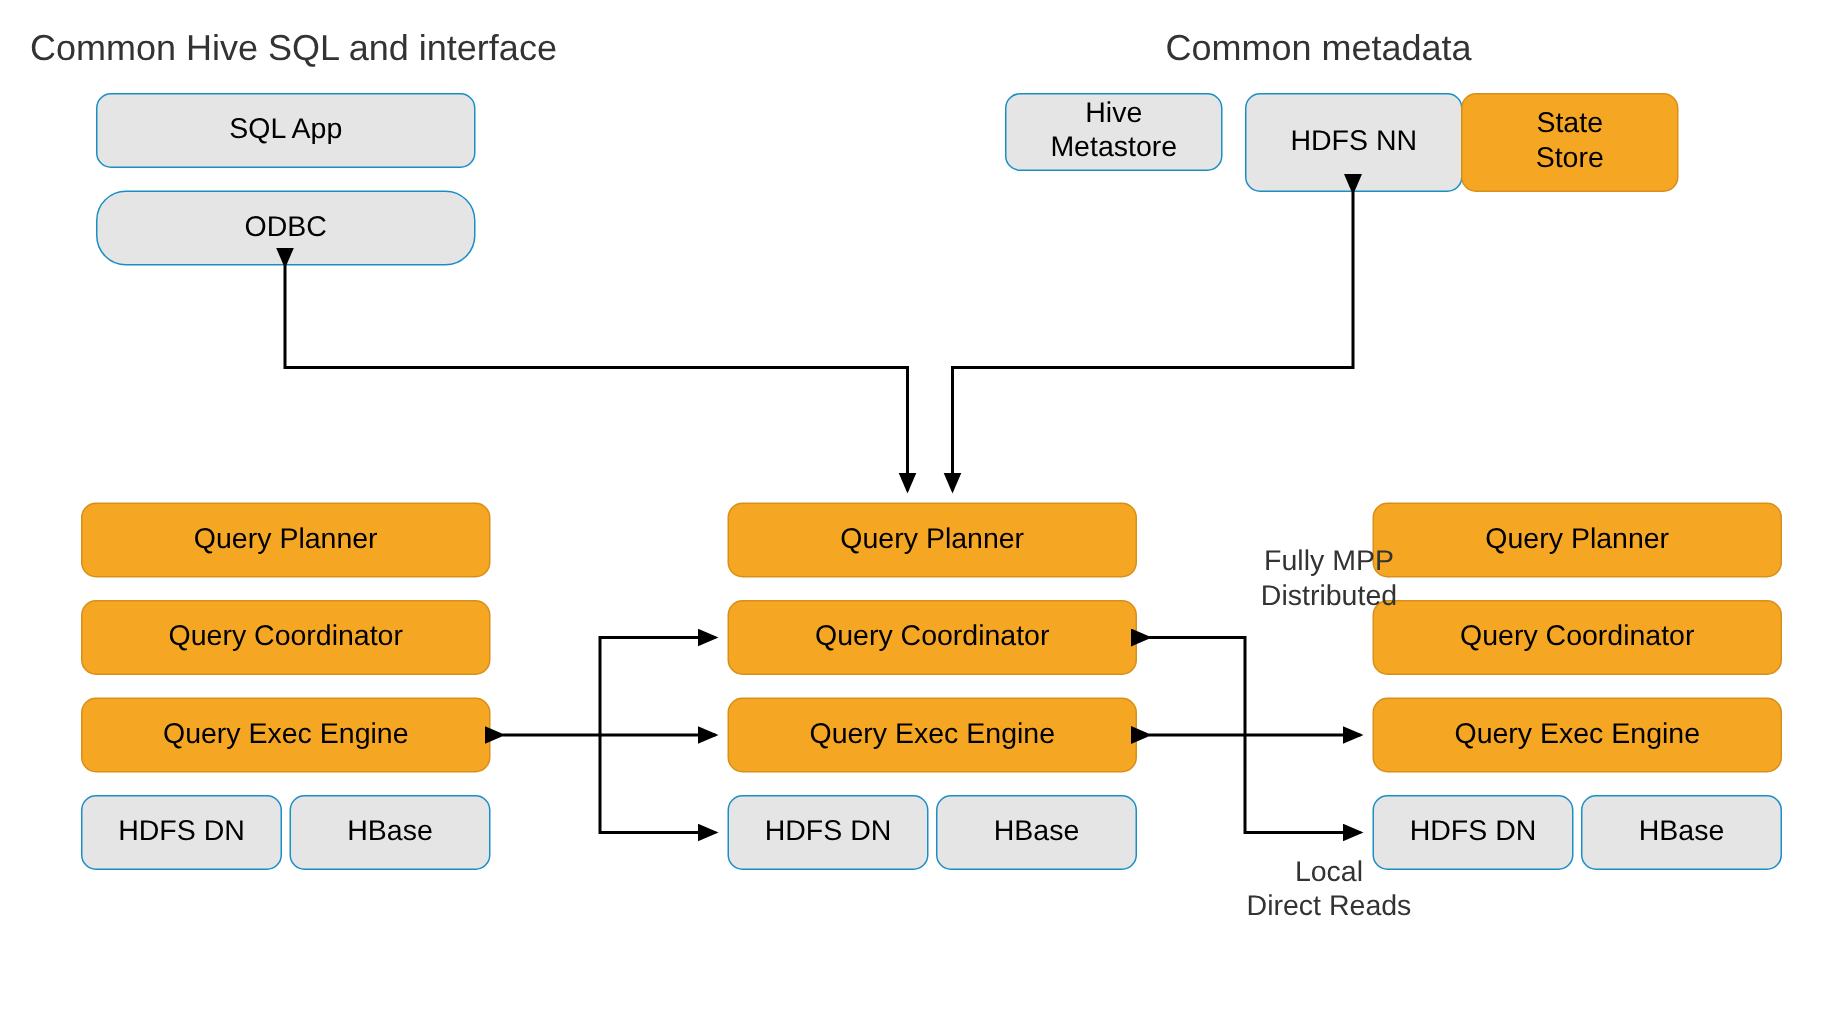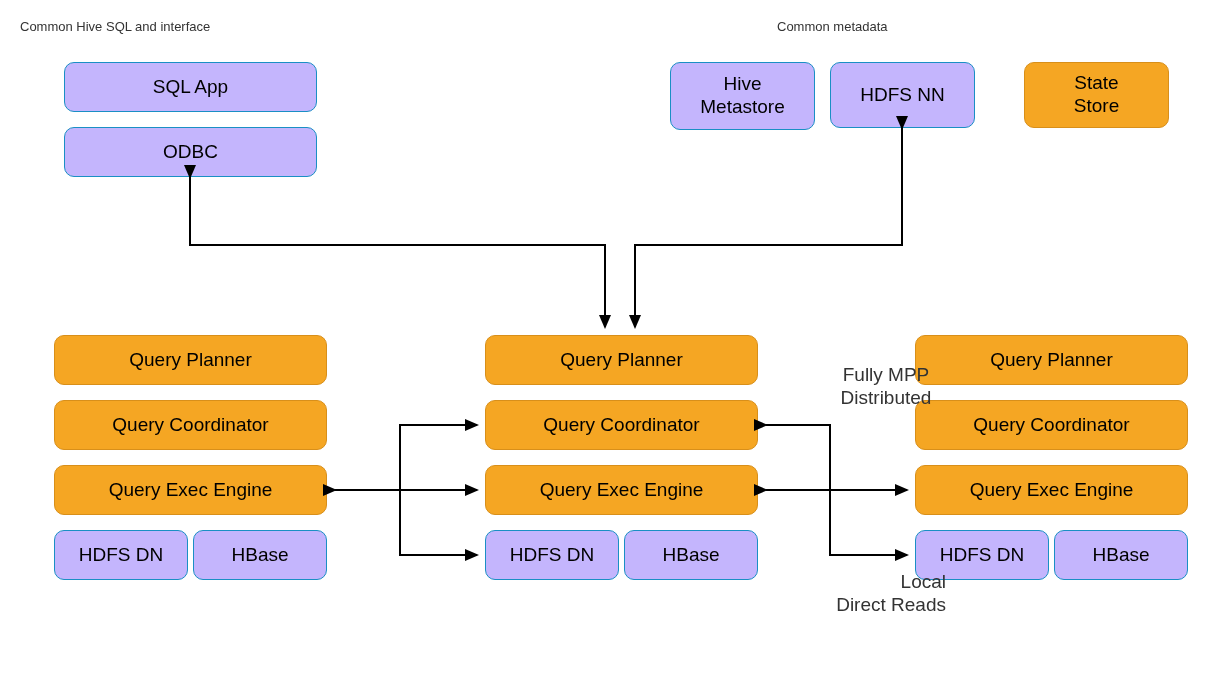--- a/index.html
+++ b/index.html
@@ -5,37 +5,37 @@
     * { box-sizing: border-box; margin: 0; padding: 0; }
     body {
       font-family: "Segoe UI", Arial, sans-serif;
       width: 1228px;
       height: 673px;
       position: relative;
       background: white;
     }
     .heading {
       position: absolute;
-      font-size: 13px;
+      font-size: 24px;
       font-weight: 500;
       color: #333;
     }
     .box {
       position: absolute;
       border-radius: 10px;
       display: flex;
       align-items: center;
       justify-content: center;
       font-size: 19px;
       font-weight: 500;
       text-align: center;
       line-height: 1.2;
     }
     .blue {
-      background: #c4b5fd;
+      background: #e5e5e5;
       border: 1px solid #1a8fc4;
       color: #000;
     }
     .orange {
       background: #f5a623;
       border: 1px solid #d88f1a;
       color: #000;
     }
     .annotation {
       position: absolute;
@@ -55,26 +55,26 @@
       pointer-events: none;
     }
   </style>
 </head>
 <body>
 
 <div class="heading" style="left:20px; top:19px;">Common Hive SQL and interface</div>
 <div class="heading" style="left:777px; top:19px;">Common metadata</div>
 
 <div class="box blue" style="left:64px; top:62px; width:253px; height:50px;">SQL App</div>
-<div class="box blue" style="left:64px; top:127px; width:253px; height:50px;">ODBC</div>
+<div class="box blue" style="left:64px; top:127px; width:253px; height:50px;border-radius:20px;">ODBC</div>
 
-<div class="box blue" style="left:670px; top:62px; width:145px; height:68px; white-space:pre-line;"><span>Hive
+<div class="box blue" style="left:670px; top:62px; width:145px; height:52px; white-space:pre-line;"><span>Hive
 Metastore</span></div>
 <div class="box blue" style="left:830px; top:62px; width:145px; height:66px;">HDFS NN</div>
-<div class="box orange" style="left:1024px; top:62px; width:145px; height:66px; white-space:pre-line;"><span>State
+<div class="box orange" style="left:974px; top:62px; width:145px; height:66px; white-space:pre-line;"><span>State
 Store</span></div>
 
 <div class="box orange" style="left:54px; top:335px; width:273px; height:50px;">Query Planner</div>
 <div class="box orange" style="left:54px; top:400px; width:273px; height:50px;">Query Coordinator</div>
 <div class="box orange" style="left:54px; top:465px; width:273px; height:50px;">Query Exec Engine</div>
 <div class="box blue" style="left:54px; top:530px; width:134px; height:50px;">HDFS DN</div>
 <div class="box blue" style="left:193px; top:530px; width:134px; height:50px;">HBase</div>
 
 <div class="box orange" style="left:485px; top:335px; width:273px; height:50px;">Query Planner</div>
 <div class="box orange" style="left:485px; top:400px; width:273px; height:50px;">Query Coordinator</div>
@@ -83,21 +83,21 @@
 <div class="box blue" style="left:624px; top:530px; width:134px; height:50px;">HBase</div>
 
 <div class="box orange" style="left:915px; top:335px; width:273px; height:50px;">Query Planner</div>
 <div class="box orange" style="left:915px; top:400px; width:273px; height:50px;">Query Coordinator</div>
 <div class="box orange" style="left:915px; top:465px; width:273px; height:50px;">Query Exec Engine</div>
 <div class="box blue" style="left:915px; top:530px; width:134px; height:50px;">HDFS DN</div>
 <div class="box blue" style="left:1054px; top:530px; width:134px; height:50px;">HBase</div>
 
 <div class="annotation" style="left:782px; top:364px; width:120px; white-space:pre-line;"><span>Fully MPP
 Distributed</span></div>
-<div class="annotation" style="left:782px; top:571px; width:120px; white-space:pre-line;text-align:right;"><span>Local
+<div class="annotation" style="left:782px; top:571px; width:120px; white-space:pre-line;"><span>Local
 Direct Reads</span></div>
 
 <svg class="arrows">
   <defs>
     <marker id="arrowhead" markerWidth="8" markerHeight="8" refX="6" refY="3" orient="auto">
       <polygon points="0 0, 7 3, 0 6" fill="#000"></polygon>
     </marker>
   </defs>
 
   <path d="M 190 177 L 190 245 L 605 245 L 605 327" stroke="#000" stroke-width="2" fill="none" marker-start="url(#arrowhead)" marker-end="url(#arrowhead)"></path>

